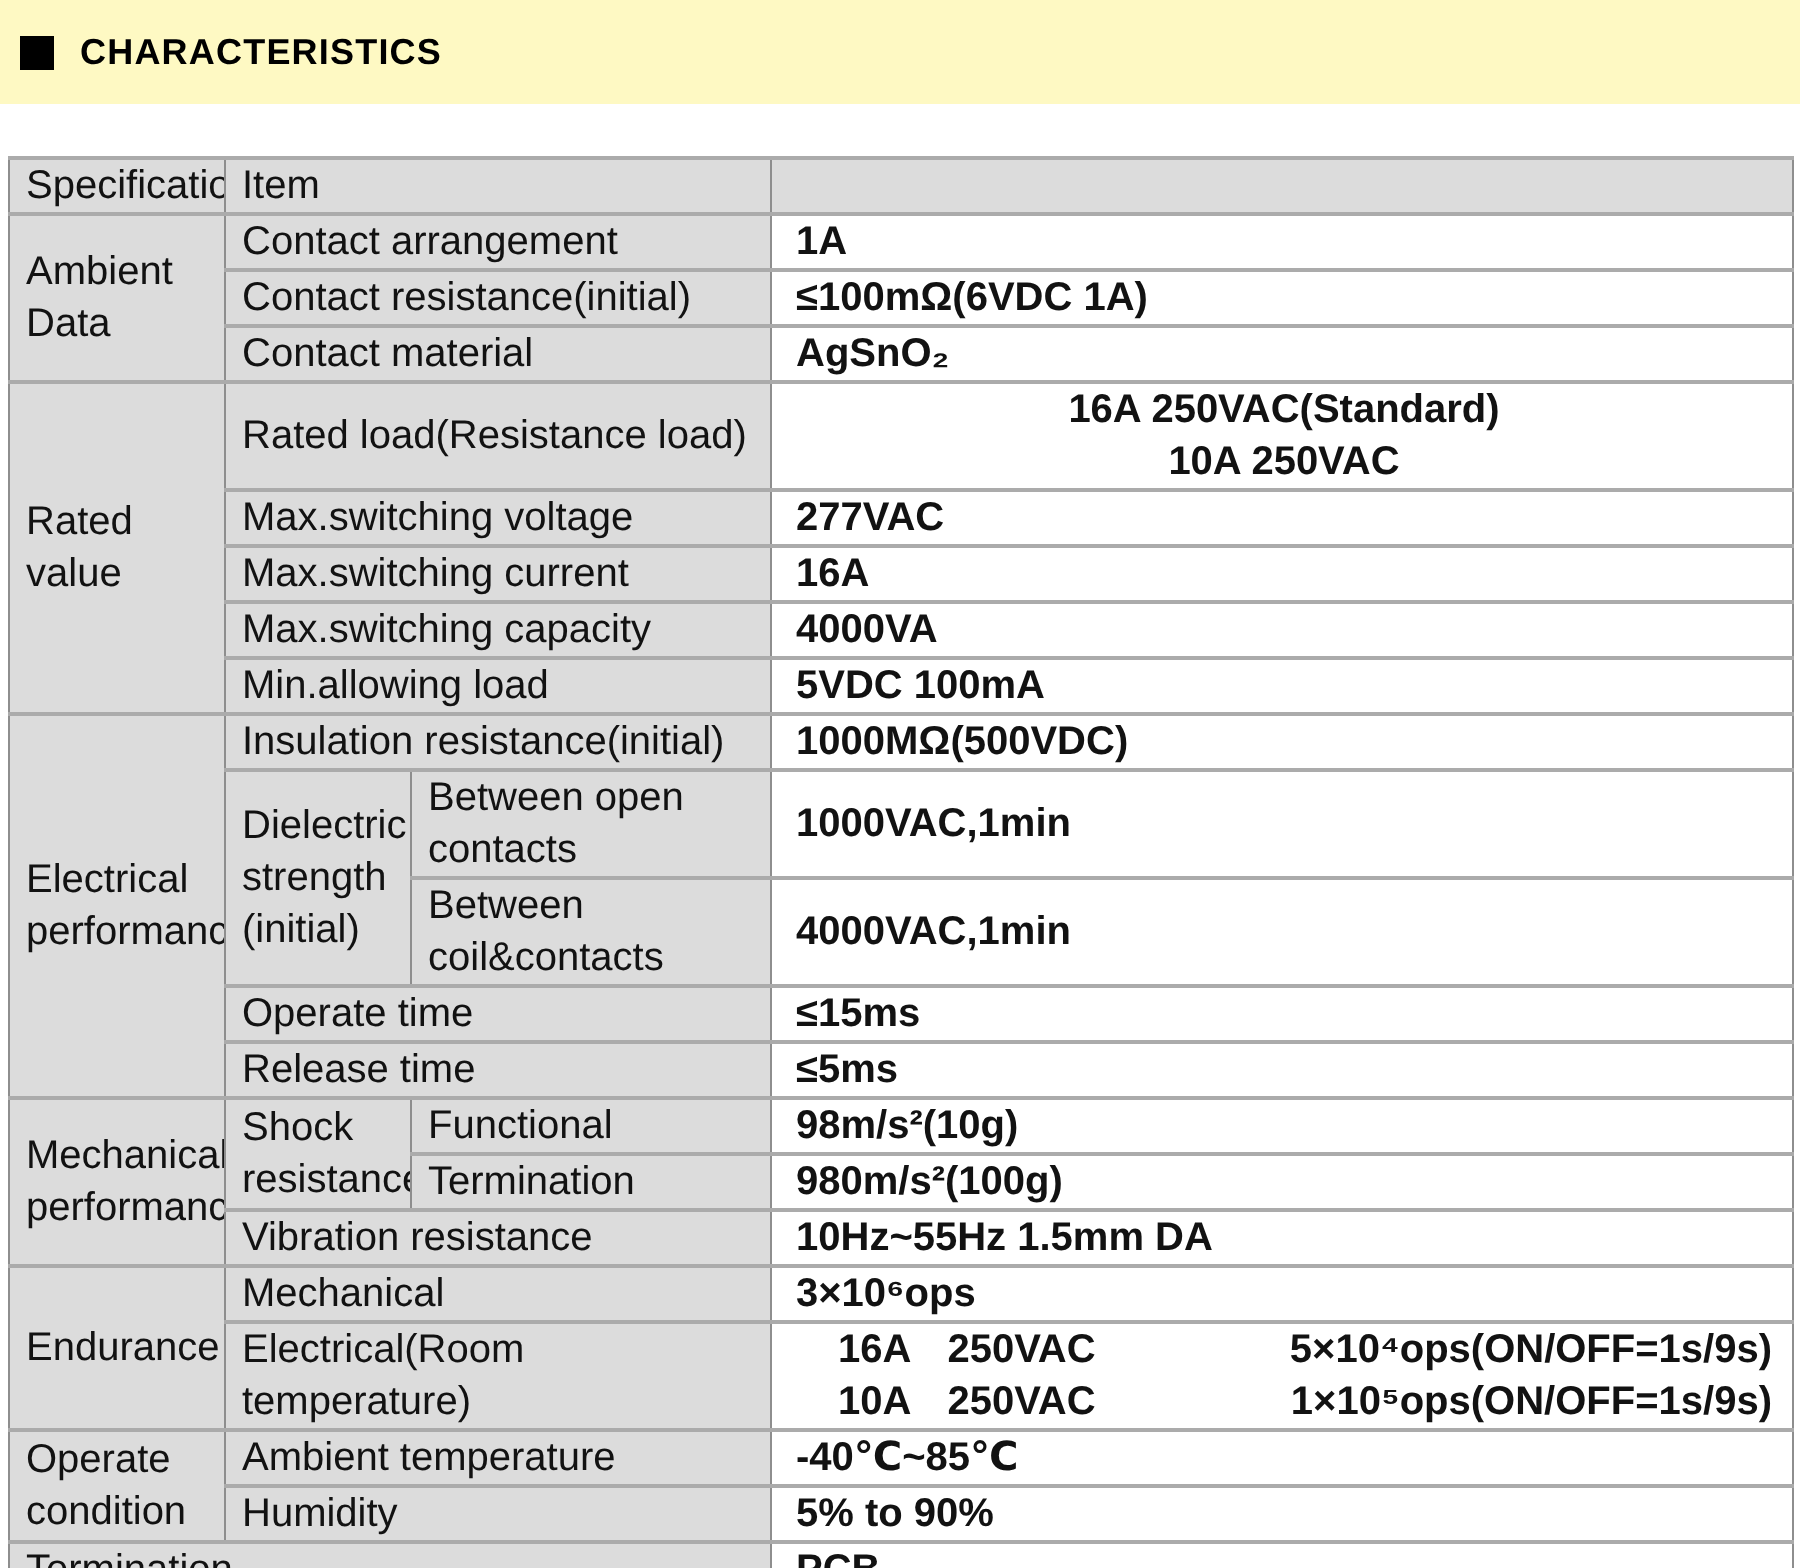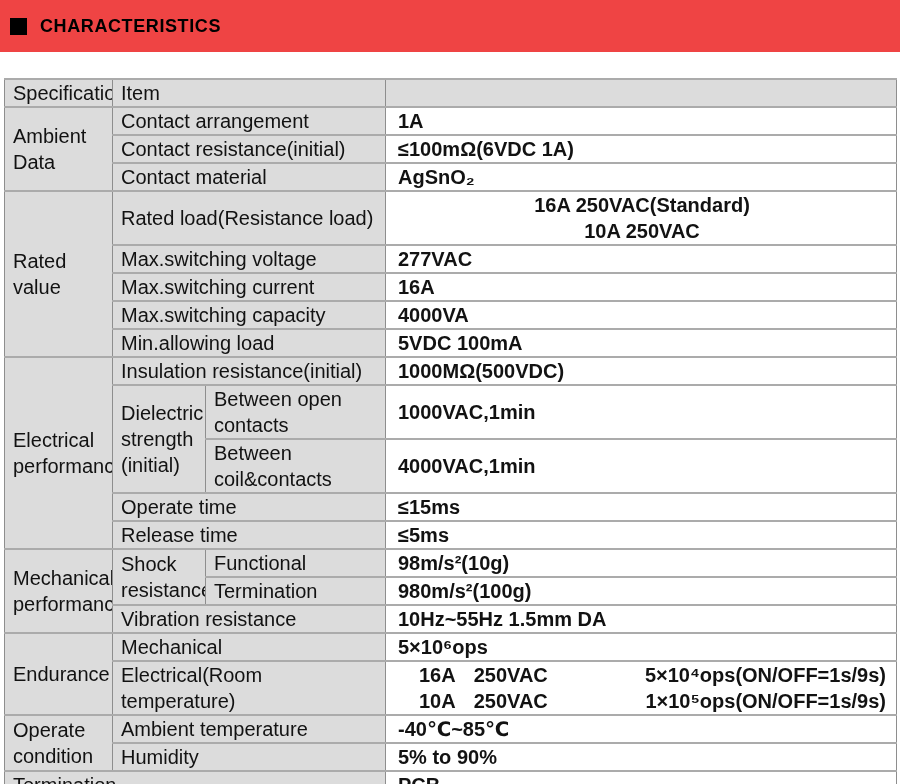--- a/index.html
+++ b/index.html
@@ -4,21 +4,21 @@
 <style>
   html, body { margin: 0; padding: 0; background: #ffffff; }
   body {
     width: 900px; height: 784px; overflow: hidden;
     font-family: "Liberation Sans", "DejaVu Sans", sans-serif;
     color: #121212;
   }
 
   
   .title-bar {
-    height: 52px; background: #ef4444;
+    height: 52px; background: #fef9c3;
     display: flex; align-items: center;
   }
   .title-square {
     width: 17px; height: 17px; background: #000;
     margin-left: 10px; flex: 0 0 auto;
   }
   .title-text {
     margin: 0 0 0 13px; font-size: 18px; font-weight: bold;
     letter-spacing: 0.6px; color: #000;
   }
@@ -141,21 +141,21 @@
     <td class="val">980m/s²(100g)</td>
   </tr>
   <tr class="h26">
     <td class="lab" colspan="2">Vibration resistance</td>
     <td class="val">10Hz~55Hz 1.5mm DA</td>
   </tr>
 
   <tr class="h26">
     <td class="lab" rowspan="2">Endurance</td>
     <td class="lab" colspan="2">Mechanical</td>
-    <td class="val">5×10⁶ops</td>
+    <td class="val">3×10⁶ops</td>
   </tr>
   <tr class="h53">
     <td class="lab" colspan="2">Electrical(Room temperature)</td>
     <td class="val">
       <div class="val-split">
         <span><span class="amp">16A</span><span>250VAC</span></span>
         <span>5×10⁴ops(ON/OFF=1s/9s)</span>
       </div>
       <div class="val-split">
         <span><span class="amp">10A</span><span>250VAC</span></span>

